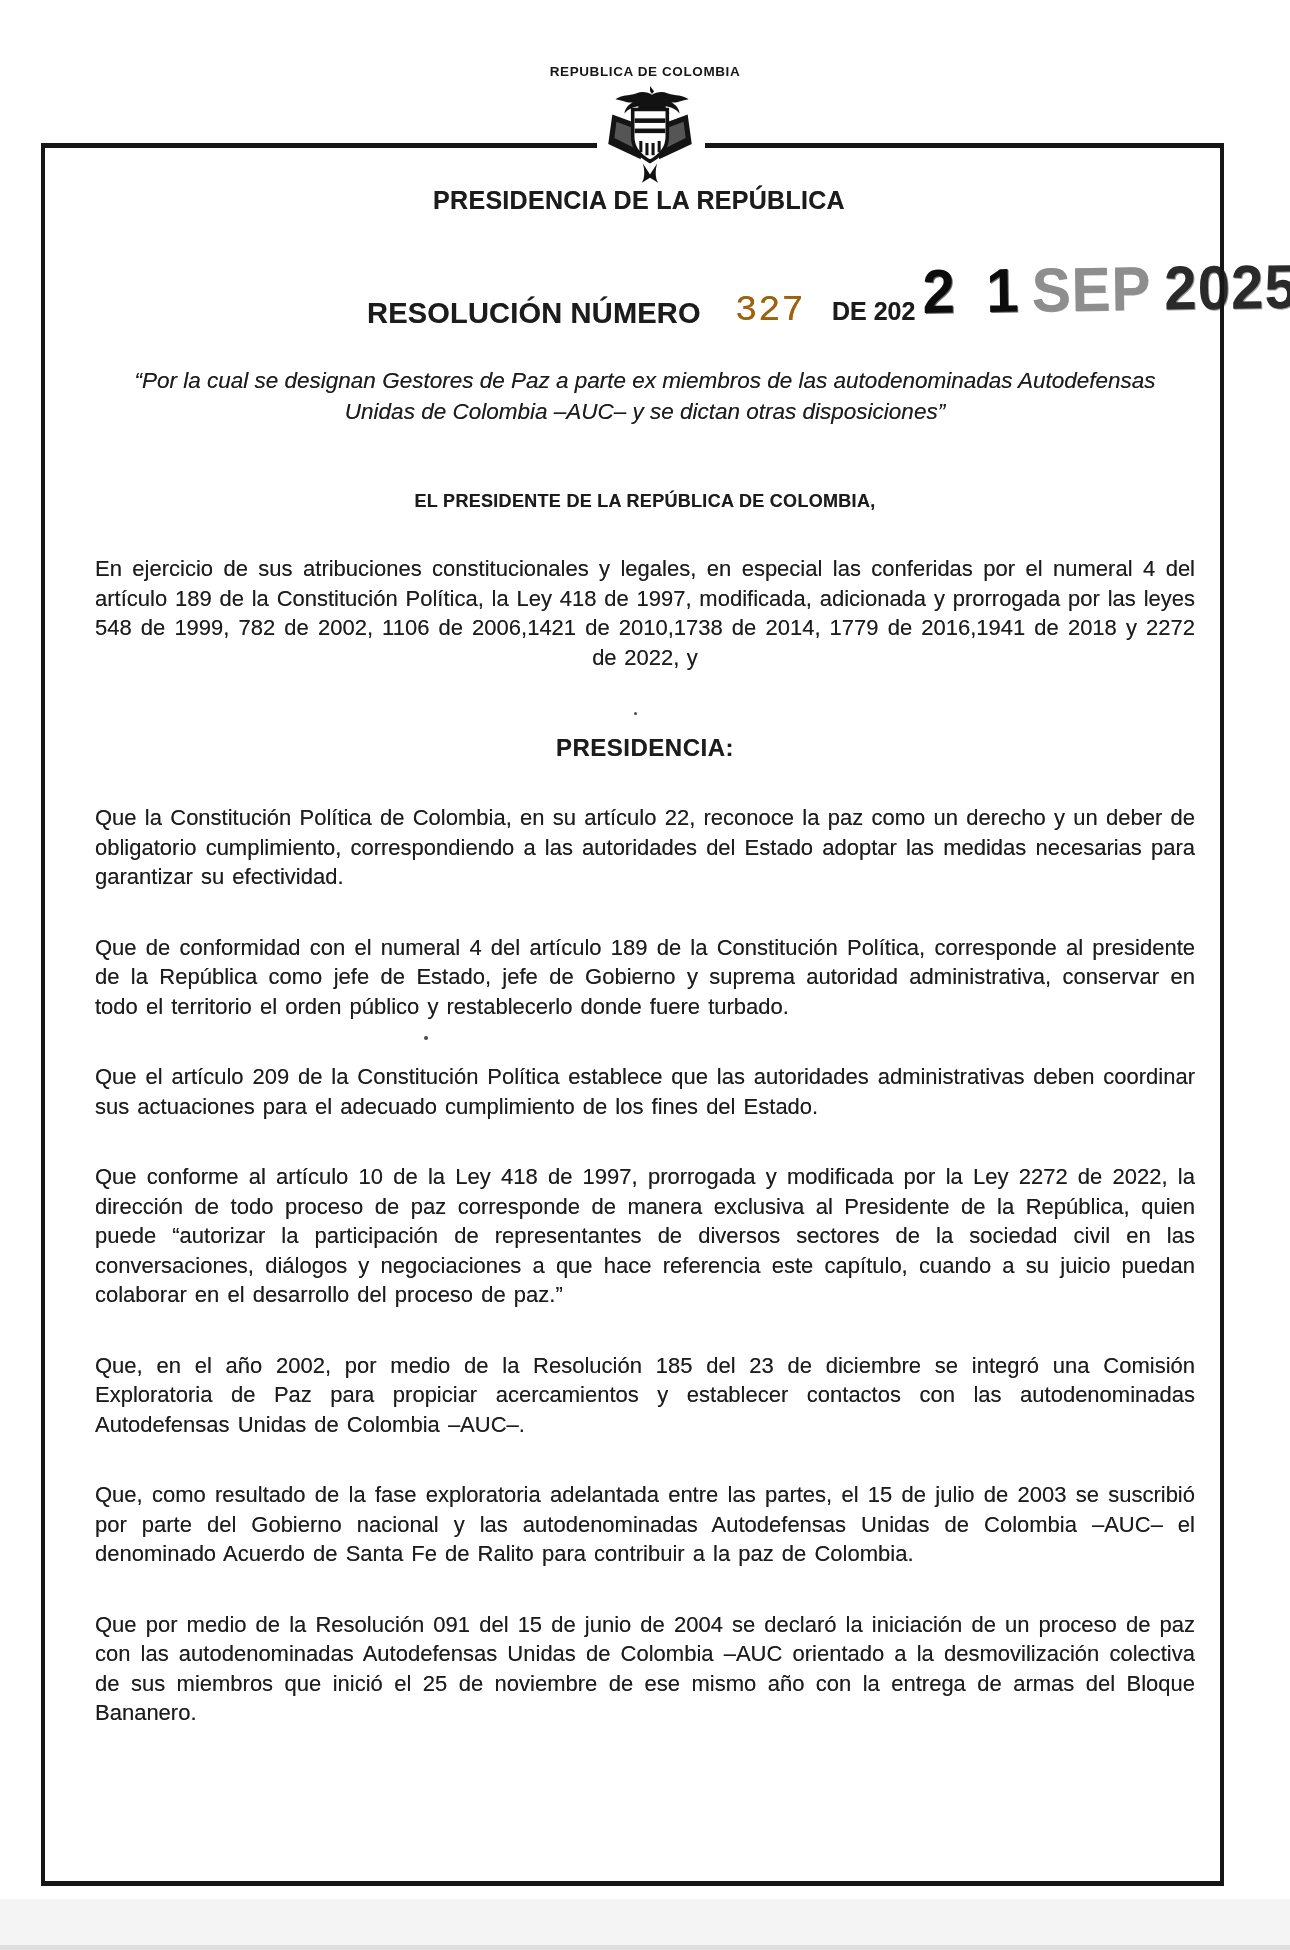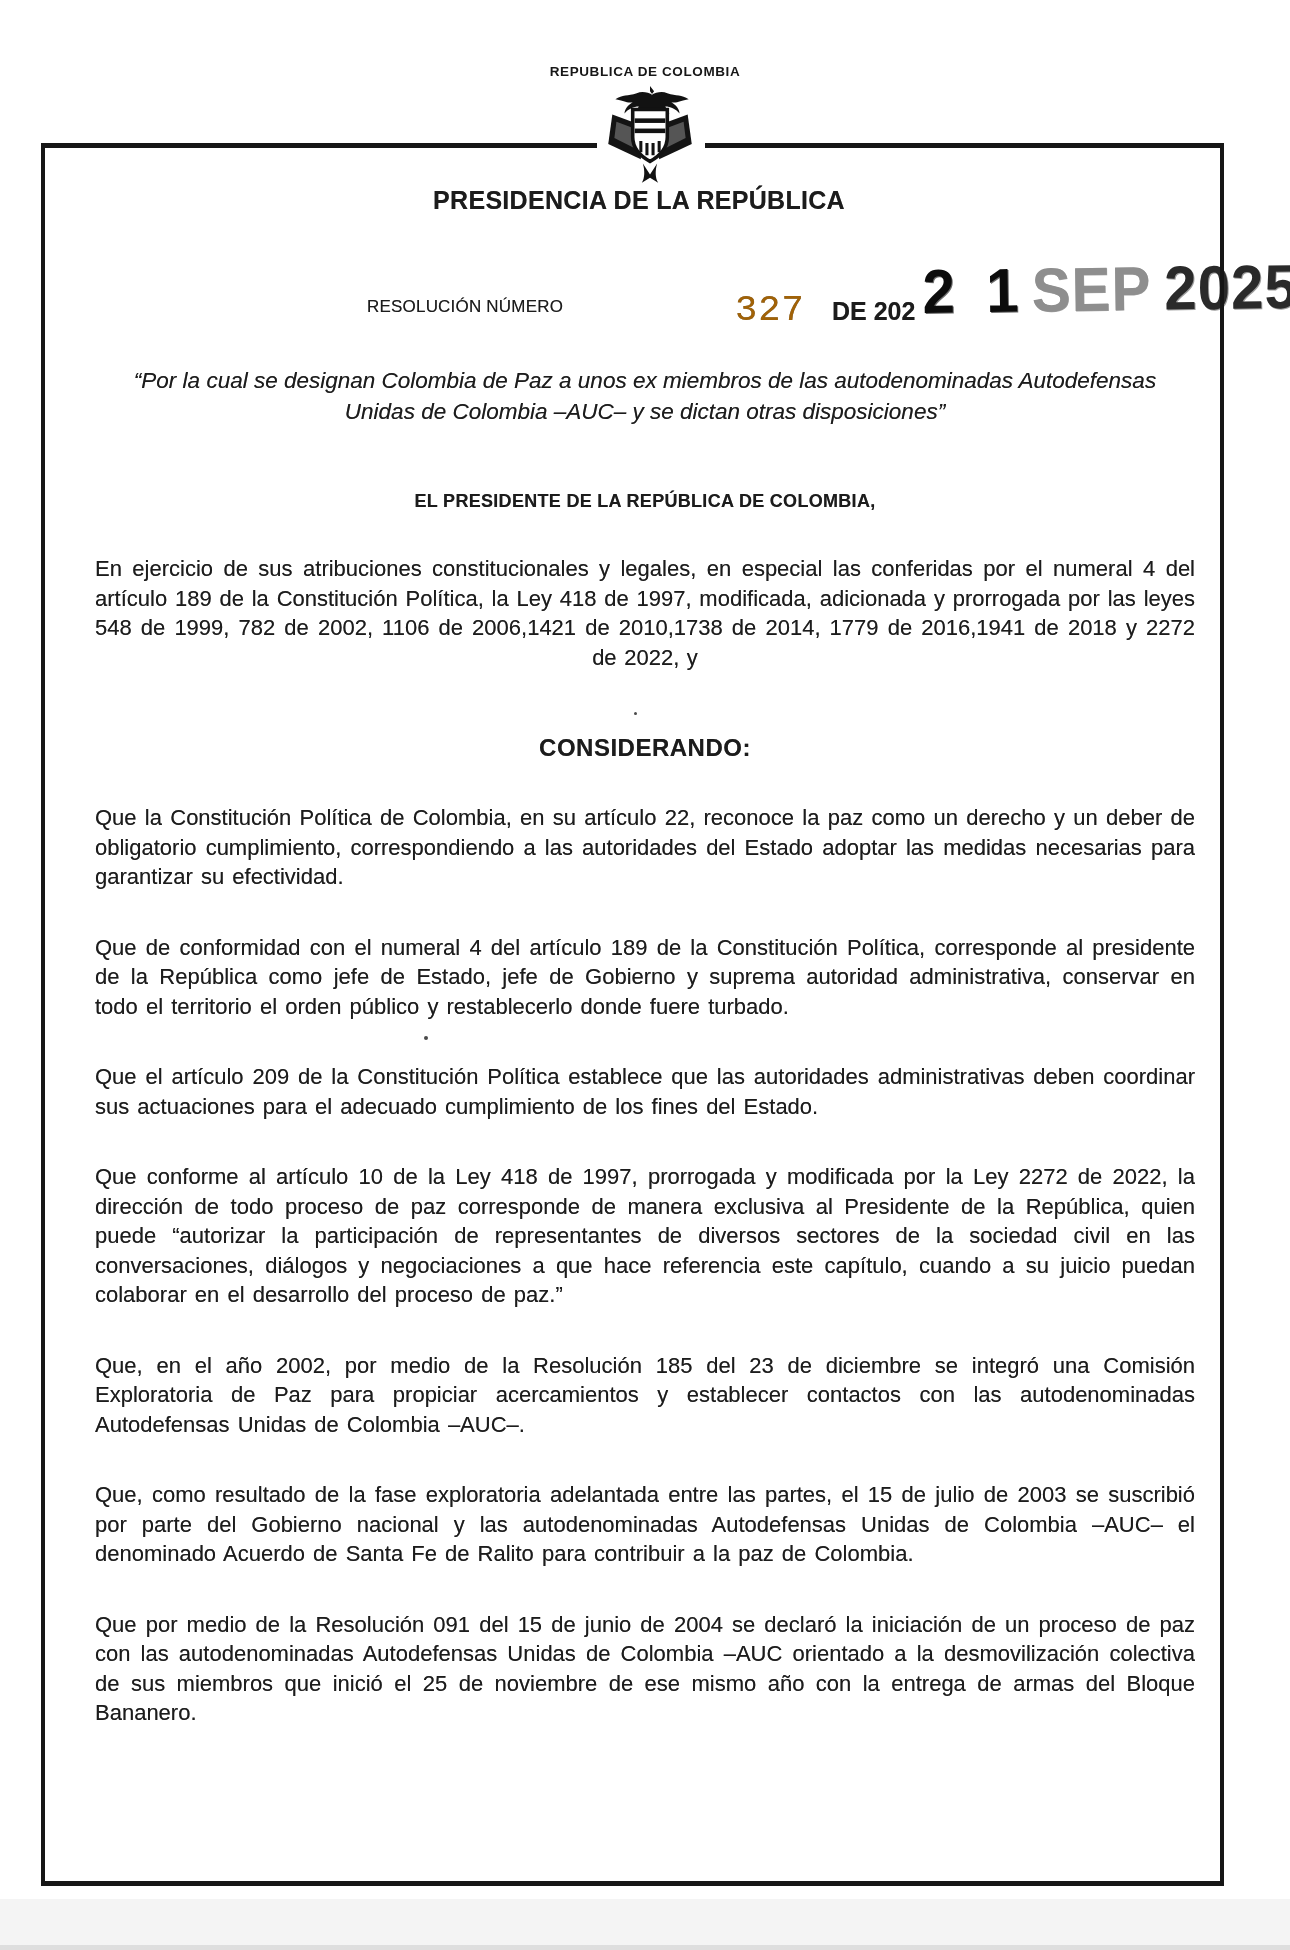--- a/index.html
+++ b/index.html
@@ -63,21 +63,21 @@
     margin: 0 0 0 -12px;
   }
   .resolution-row {
     position: relative;
     margin-top: 74px;
     height: 42px;
     white-space: nowrap;
   }
   .resolution-label {
     position: absolute; left: 272px; top: 8px;
-    font-size: 17px; font-weight: normal; letter-spacing: 0.2px;
+    font-size: 29px; font-weight: bold; letter-spacing: 0.2px;
   }
   .resolution-number {
     position: absolute; left: 640px; top: 0px;
     font-family: "Liberation Mono", monospace;
     font-size: 37px; font-weight: normal;
     letter-spacing: 1px;
     color: #a16207;
   }
   .resolution-of {
     position: absolute; left: 737px; top: 8px;
@@ -195,27 +195,27 @@
   <div class="content">
 
     <div class="doc-title">PRESIDENCIA DE LA REPÚBLICA</div>
 
     <div class="resolution-row">
       <span class="resolution-label">RESOLUCIÓN NÚMERO</span>
       <span class="resolution-number">327</span>
       <span class="resolution-of">DE 202</span>
     </div>
 
-    <div class="subject-quote">“Por la cual se designan Colombia de Paz a unos ex miembros de las autodenominadas Autodefensas Unidas de Colombia –AUC– y se dictan otras disposiciones”</div>
+    <div class="subject-quote">“Por la cual se designan Gestores de Paz a parte ex miembros de las autodenominadas Autodefensas Unidas de Colombia –AUC– y se dictan otras disposiciones”</div>
 
     <div class="issuer-heading">EL PRESIDENTE DE LA REPÚBLICA DE COLOMBIA,</div>
 
     <div class="preamble">En ejercicio de sus atribuciones constitucionales y legales, en especial las conferidas por el numeral 4 del artículo 189 de la Constitución Política, la Ley 418 de 1997, modificada, adicionada y prorrogada por las leyes 548 de 1999, 782 de 2002, 1106 de 2006,1421 de 2010,1738 de 2014, 1779 de 2016,1941 de 2018 y 2272 de 2022, y</div>
 
-    <div class="considerando-heading">CONSIDERANDO:</div>
+    <div class="considerando-heading">PRESIDENCIA:</div>
 
     <div class="considerando-paragraphs">
 
         <p>Que la Constitución Política de Colombia, en su artículo 22, reconoce la paz como un derecho y un deber de obligatorio cumplimiento, correspondiendo a las autoridades del Estado adoptar las medidas necesarias para garantizar su efectividad.</p>
 
         <p>Que de conformidad con el numeral 4 del artículo 189 de la Constitución Política, corresponde al presidente de la República como jefe de Estado, jefe de Gobierno y suprema autoridad administrativa, conservar en todo el territorio el orden público y restablecerlo donde fuere turbado.</p>
 
         <p>Que el artículo 209 de la Constitución Política establece que las autoridades administrativas deben coordinar sus actuaciones para el adecuado cumplimiento de los fines del Estado.</p>
 
         <p>Que conforme al artículo 10 de la Ley 418 de 1997, prorrogada y modificada por la Ley 2272 de 2022, la dirección de todo proceso de paz corresponde de manera exclusiva al Presidente de la República, quien puede “autorizar la participación de representantes de diversos sectores de la sociedad civil en las conversaciones, diálogos y negociaciones a que hace referencia este capítulo, cuando a su juicio puedan colaborar en el desarrollo del proceso de paz.”</p>

